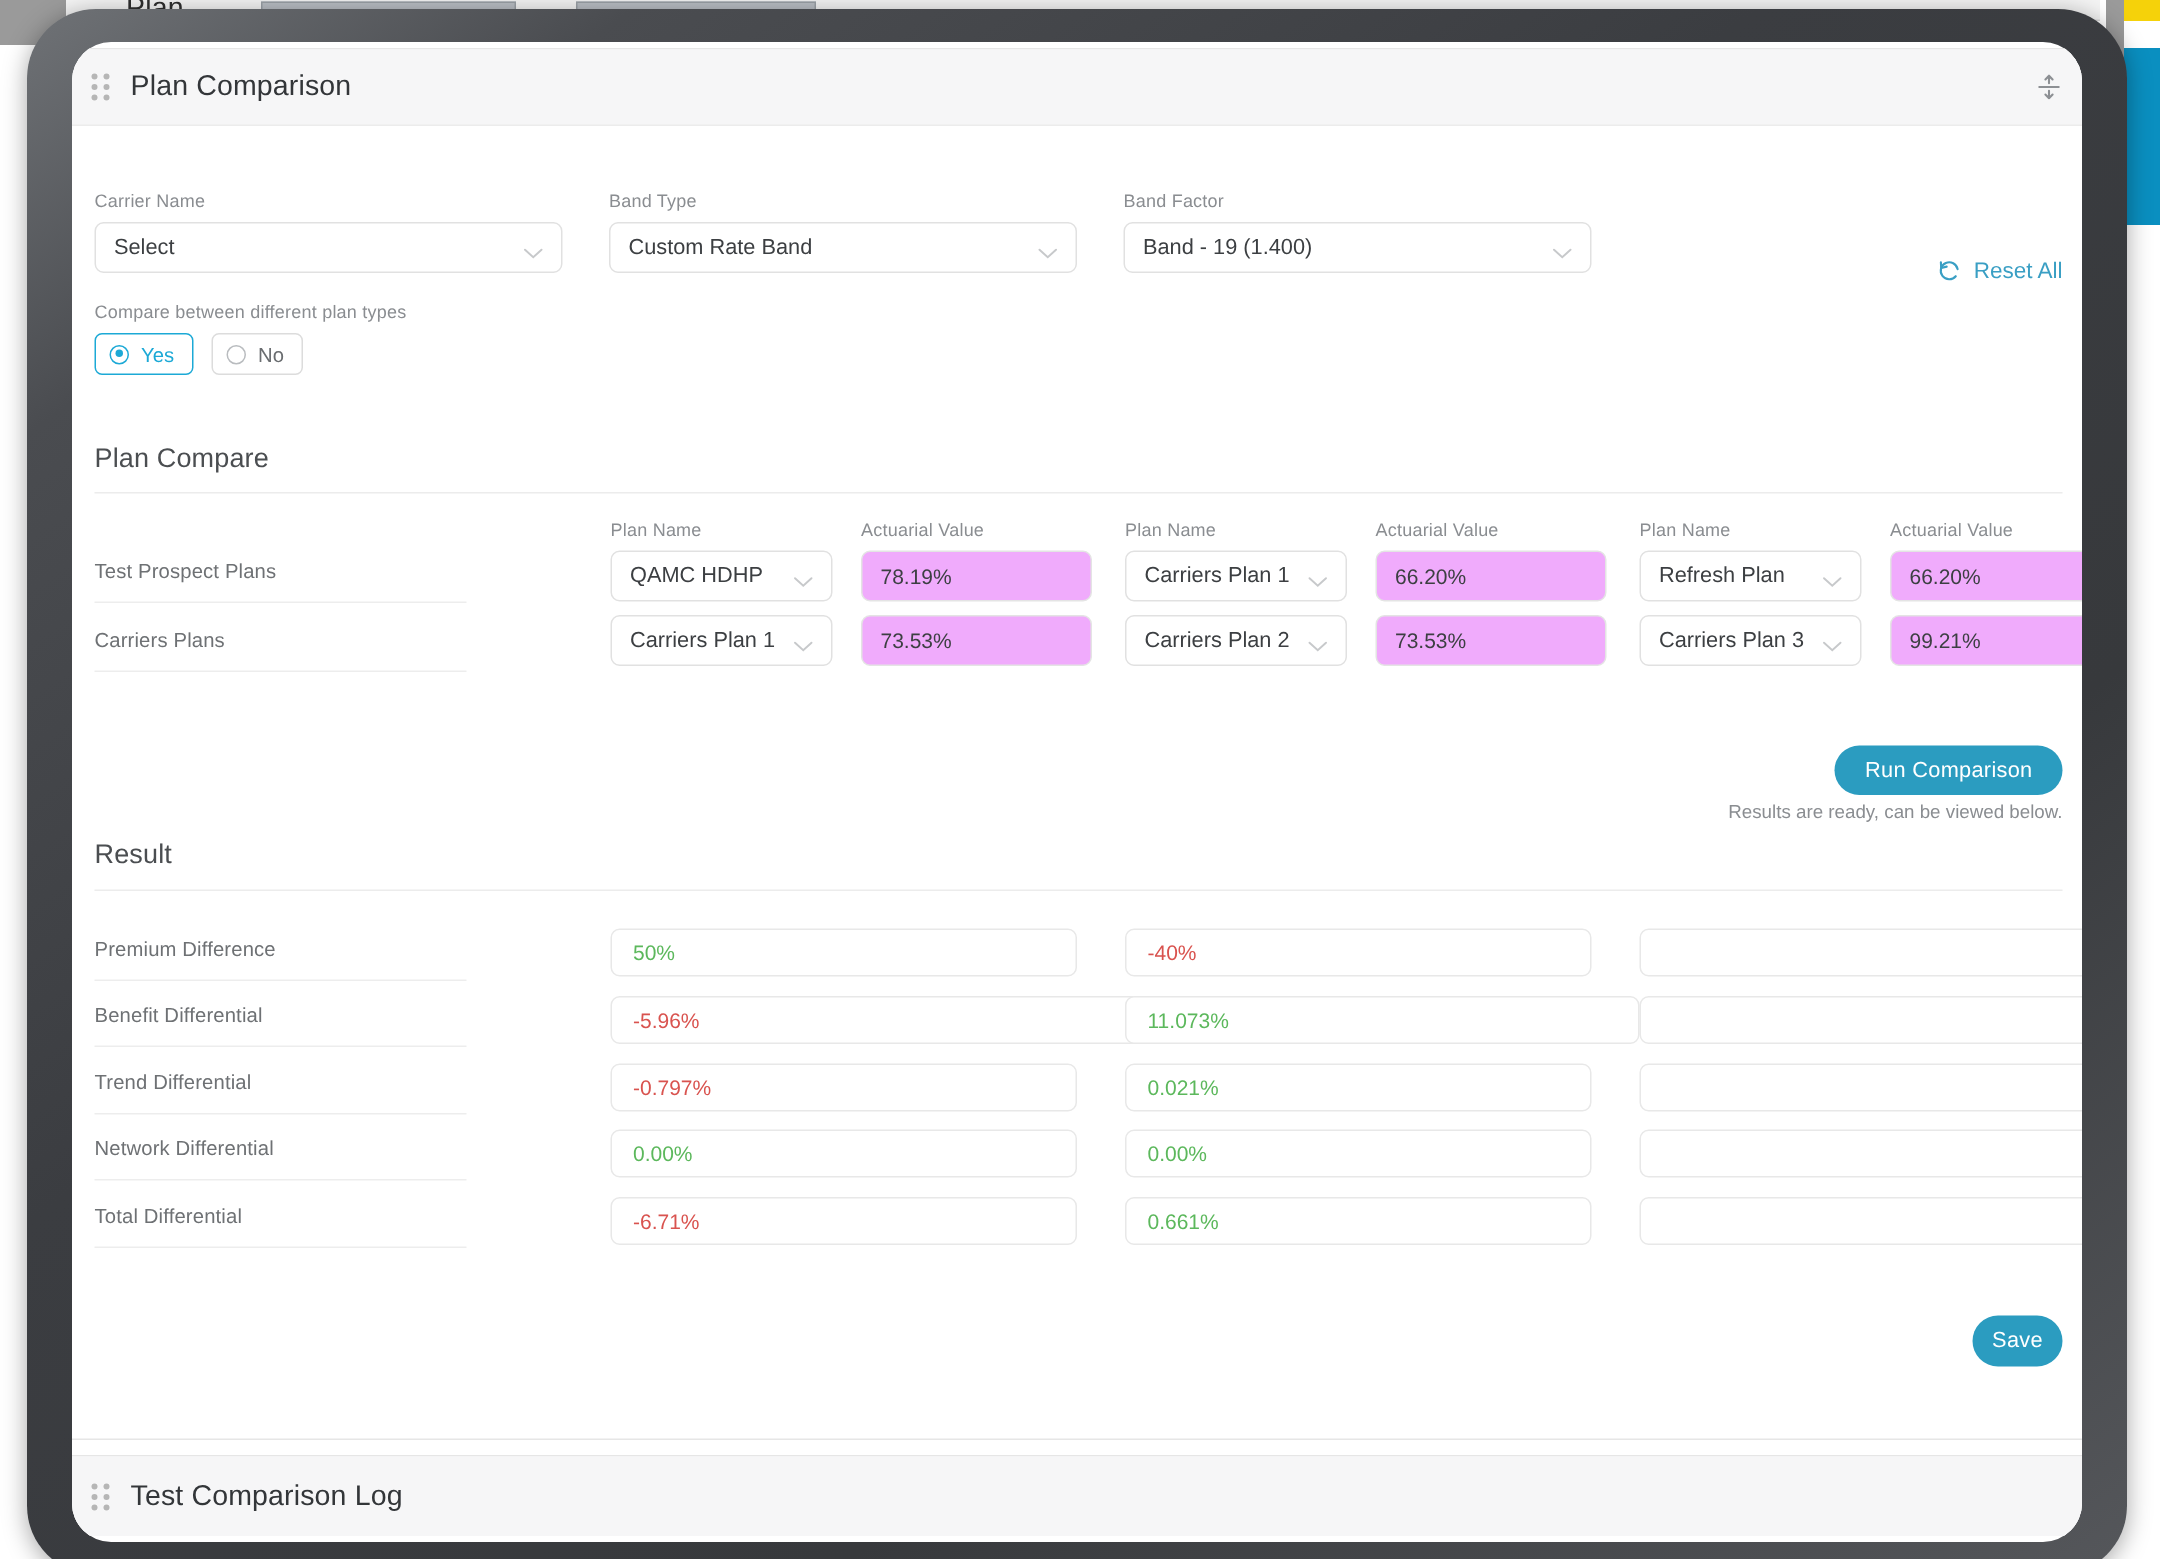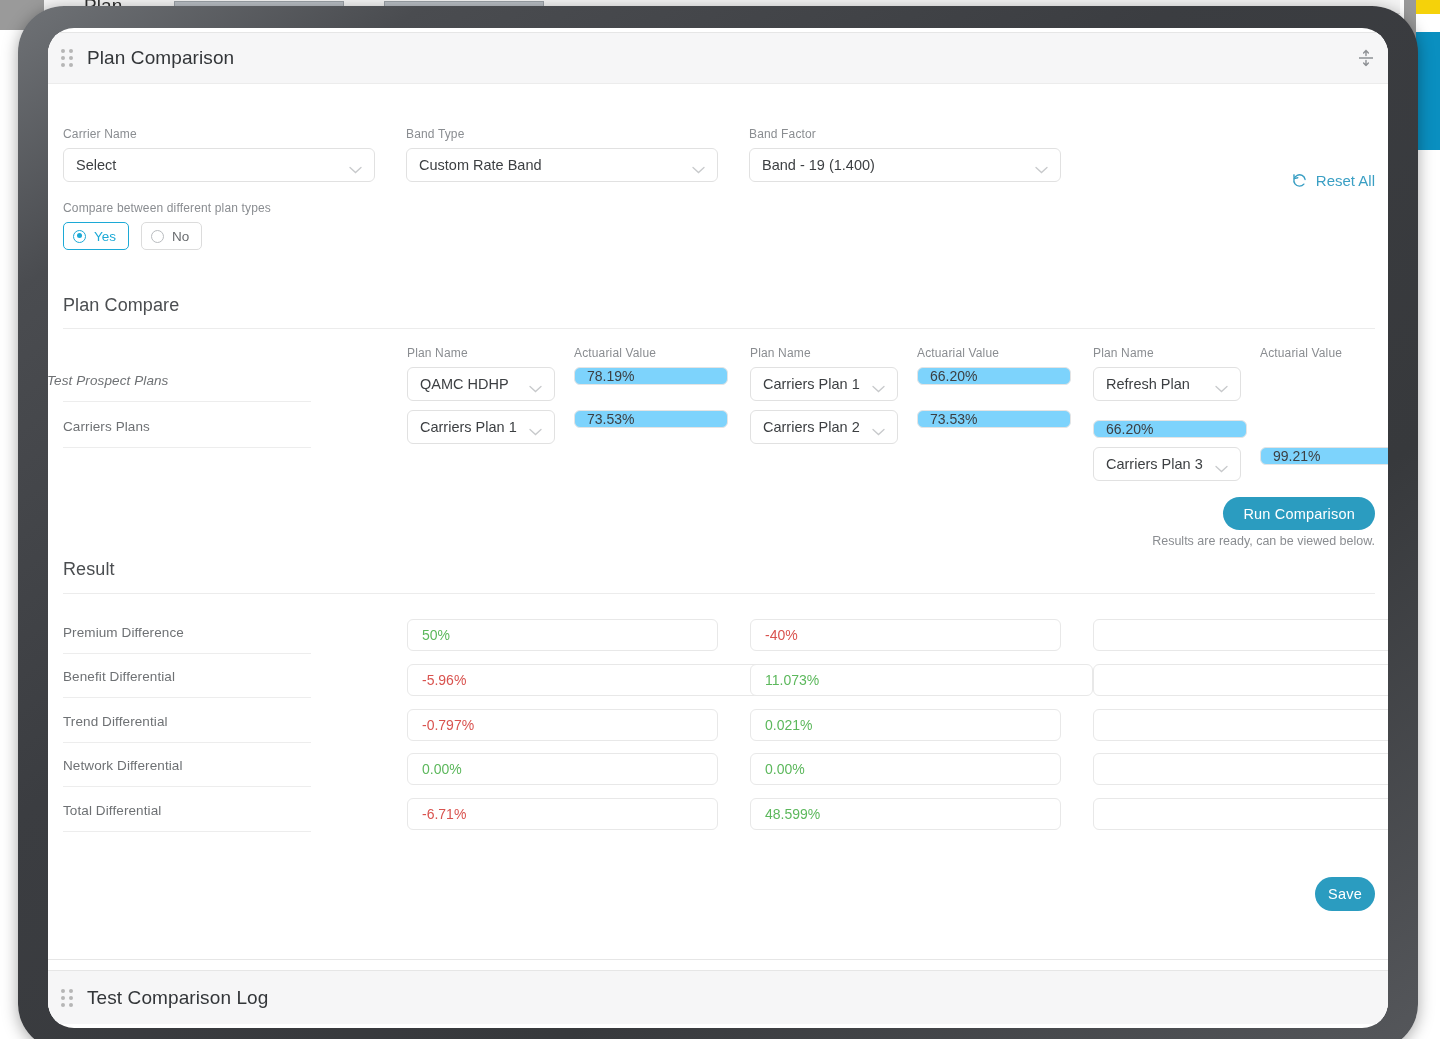--- a/index.html
+++ b/index.html
@@ -120,24 +120,24 @@
     background: #fff;
     display: flex; align-items: center;
     padding: 0 12px;
     font-size: 14.5px; color: #3c3f42;
     position: relative;
   }
   .select-box .val { flex: 1; white-space: nowrap; overflow: hidden; text-overflow: ellipsis; }
   .chev { width: 13px; height: 8px; flex: none; opacity: .55; }
 
   .text-box {
-    height: 18px;
+    height: 34px;
     border: 1px solid #e4e4e4;
     border-radius: 6px;
-    background: #7dd3fc;
+    background: #f0abfc;
     display: flex; align-items: center;
     padding: 0 12px;
     font-size: 14px; color: #3c3f42;
   }
 
   .abs { position: absolute; }
 
   
   .radio-pill {
     height: 28px;
@@ -298,21 +298,21 @@
             <div class="radio-pill">
               <span class="radio-dot"></span>
               <span>No</span>
             </div>
           </div>
         </div>
 
         <div class="abs section-title" style="left:22px; top:262px;">Plan Compare</div>
         <div class="abs section-rule" style="left:22px; top:295px; width:1312px;"></div>
 
-        <div class="abs row-label" style="left:6px; top:340px;font-style:italic;">Test Prospect Plans</div>
+        <div class="abs row-label" style="left:22px; top:340px;">Test Prospect Plans</div>
         <div class="abs row-underline" style="left:22px; top:368px; width:248px;"></div>
         <div class="abs row-label" style="left:22px; top:386px;">Carriers Plans</div>
         <div class="abs row-underline" style="left:22px; top:414px; width:248px;"></div>
 
         <div class="abs" style="left:366px; top:313px;">
           <div style="display:flex; gap:19px;">
             <span class="field-label" style="width:148px;">Plan Name</span>
             <span class="field-label" style="width:154px;">Actuarial Value</span>
           </div>
           <div style="display:flex; gap:19px; margin-top:0;">
@@ -366,21 +366,21 @@
               <span>73.53%</span>
             </div>
           </div>
         </div>
 
         <div class="abs" style="left:1052px; top:313px;">
           <div style="display:flex; gap:19px;">
             <span class="field-label" style="width:148px;">Plan Name</span>
             <span class="field-label" style="width:154px;">Actuarial Value</span>
           </div>
-          <div style="display:flex; gap:19px;flex-direction:column;">
+          <div style="display:flex; gap:19px;">
             <div class="select-box" style="width:148px;">
               <span class="val">Refresh Plan</span>
               <span class="chev"><svg viewBox="0 0 13 8" width="13" height="8">
                     <path d="M1 1.5 L6.5 6.5 L12 1.5" fill="none" stroke="#9a9da1" stroke-width="1.3" stroke-linecap="round"></path>
                   </svg></span>
             </div>
             <div class="text-box" style="width:154px;">
               <span>66.20%</span>
             </div>
           </div>
@@ -436,21 +436,21 @@
         <div class="abs result-box" style="left:709px; top:631px; width:343px;align-items:center;">
           <span class="pos">11.073%</span>
           </div>
         <div class="abs result-box" style="left:709px; top:676px; width:311px;">
           <span class="pos">0.021%</span>
           </div>
         <div class="abs result-box" style="left:709px; top:720px; width:311px;">
           <span class="pos">0.00%</span>
           </div>
         <div class="abs result-box" style="left:709px; top:765px; width:311px;">
-          <span class="pos">48.599%</span>
+          <span class="pos">0.661%</span>
           </div>
 
         <div class="abs result-box" style="left:1052px; top:586px; width:311px;">
           <span></span>
           </div>
         <div class="abs result-box" style="left:1052px; top:631px; width:311px;">
           <span></span>
           </div>
         <div class="abs result-box" style="left:1052px; top:676px; width:311px;">
           <span></span>

